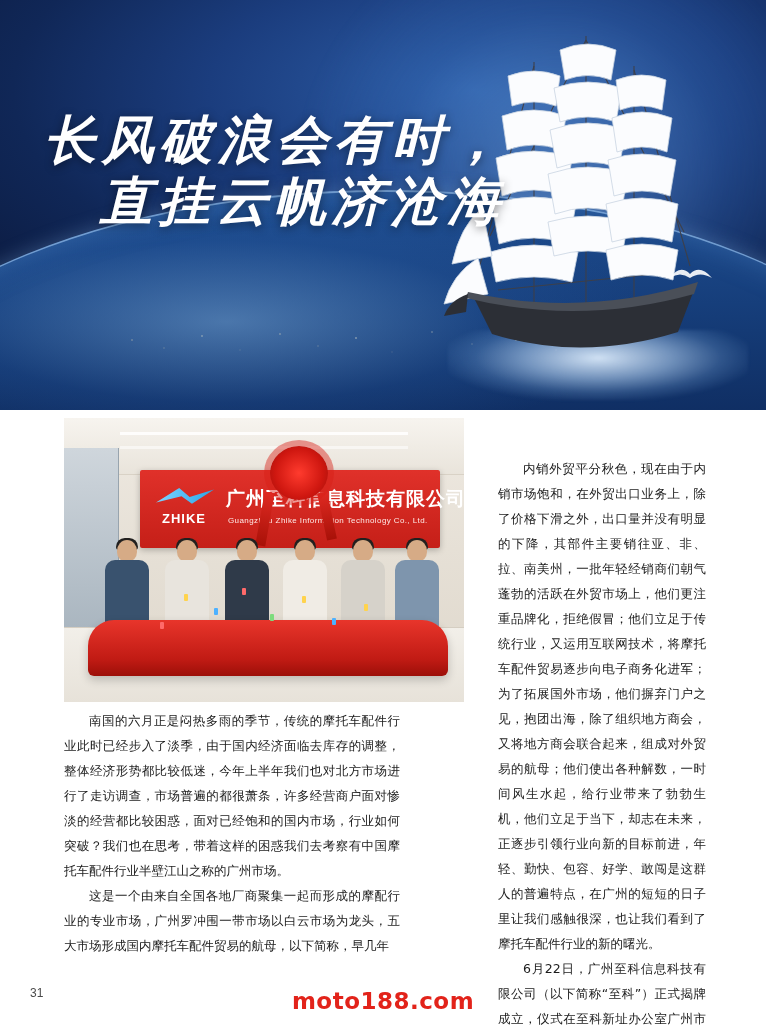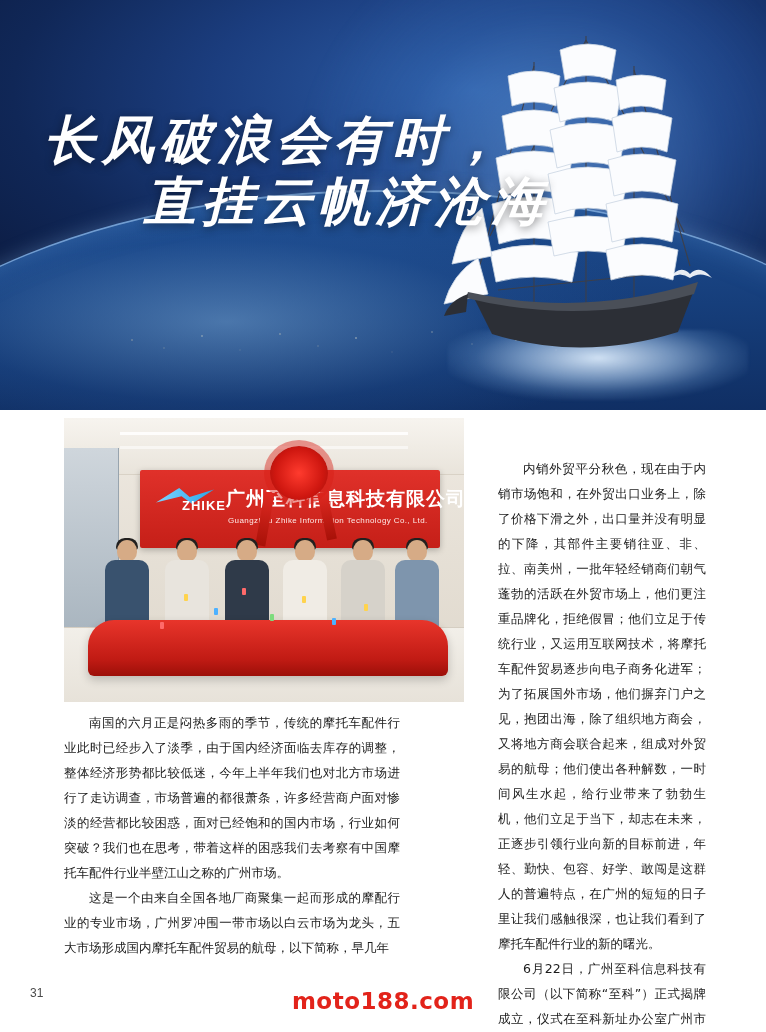--- a/index.html
+++ b/index.html
@@ -143,21 +143,20 @@
     font-size: 52px;
     line-height: 1.08;
     padding-left: 44px;
     font-style: italic;
   }
   .headline .l2 {
     font-size: 52px;
     line-height: 1.25;
     padding-left: 100px;
     font-style: italic;
-    margin-left: 44px;
   }
 
   
   .content {
     position: absolute;
     left: 0;
     top: 410px;
     width: 766px;
     height: 622px;
     background: #ffffff;
@@ -199,22 +198,22 @@
   }
   .ph-logo{
     position:absolute; left:10px; top:12px; width:70px; height:54px;
   }
   .ph-logo .swoosh{
     position:absolute; left:6px; top:6px; width:58px; height:24px;
     background: linear-gradient(90deg,#7fd4ff,#2aa5e8);
     clip-path: polygon(0 60%, 40% 0, 58% 38%, 100% 6%, 62% 66%, 44% 34%);
   }
   .ph-logo .zk{
-    position:absolute; left:12px; top:16px; color:#fff;
-    font: bold 13px "Liberation Sans", sans-serif; letter-spacing:1px;margin-left:20px;
+    position:absolute; left:12px; top:29px; color:#fff;
+    font: bold 13px "Liberation Sans", sans-serif; letter-spacing:1px;
   }
   .ph-cn{
     position:absolute; left:86px; top:16px; color:#fff;
     font: bold 19px "DejaVu Sans", sans-serif; letter-spacing:1px;
     white-space:nowrap;
   }
   .ph-en{
     position:absolute; left:88px; top:46px; color:#ffe9e6;
     font: 8px "Liberation Sans", sans-serif; letter-spacing:.4px;
     white-space:nowrap;
@@ -267,21 +266,21 @@
   .col {
     position: absolute;
     width: 304px;
     font-family: "DejaVu Sans", "Liberation Sans", sans-serif;
     font-size: 12.5px;
     line-height: 25px;
     color: #1b1b1b;
     text-align: justify;
     text-justify: inter-ideograph;
   }
-  .col-left  { left: 64px;  top: 300px; width: 336px; }
+  .col-left  { left: 64px;  top: 300px; width: 336px; font-family: Liberation Mono, monospace; }
   .col-right { left: 498px; top: 46px;  width: 208px; }
   .col p { margin: 0; text-indent: 2em; }
 
   
   .page-number {
     position: absolute;
     left: 30px;
     bottom: 32px;
     font: 12px "Liberation Sans", sans-serif;
     color: #4a4a4a;

